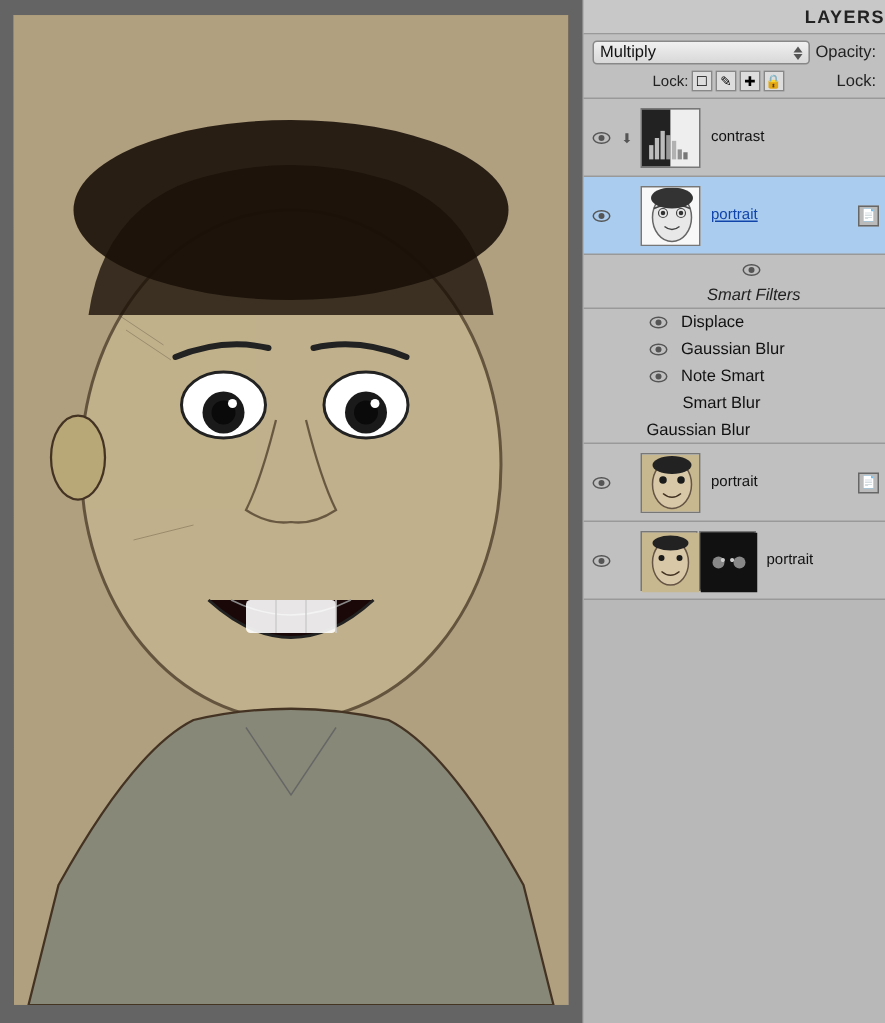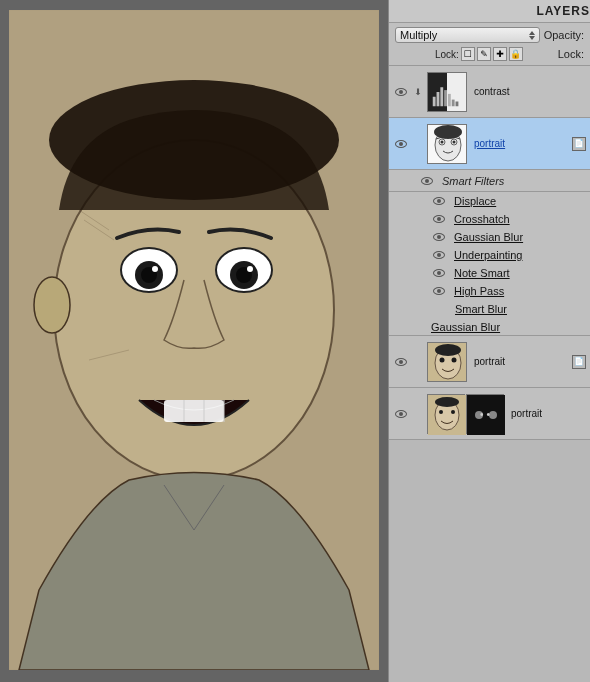--- a/index.html
+++ b/index.html
@@ -193,21 +193,20 @@
 
     .smart-filter-label {
       font-size: 11px;
       color: #222;
       font-style: italic;
     }
 
     .filter-name {
       font-size: 11px;
       color: #111;
-      text-decoration: underline;
     }
 
     .mini-thumb {
       width: 38px;
       height: 40px;
       border: 1px solid #777;
       flex-shrink: 0;
     }
 
     .mini-thumb.face {
@@ -361,68 +360,50 @@
           <path d="M8 14 Q14 11 18 13" stroke="#444" stroke-width="1" fill="none"></path>
           <path d="M22 13 Q26 11 32 14" stroke="#444" stroke-width="1" fill="none"></path>
 
           <ellipse cx="20" cy="7" rx="14" ry="7" fill="#333"></ellipse>
         </svg>
       </div>
       <span class="layer-name link-style">portrait</span>
       <div style="width:14px;height:14px;border:1px solid #666;background:#bbb;display:flex;align-items:center;justify-content:center;font-size:8px;">📄</div>
     </div>
 
-    <div class="layer-row smart-filters-group" style="min-height:22px;">
+    <div class="layer-row smart-filters-group" style="min-height:22px;flex-direction:column;">
       <div class="eye-icon" style="margin-right:4px;">
         <div class="eye-circle"></div>
       </div>
       <span class="smart-filter-label">Smart Filters</span>
     </div>
 
     <div class="layer-row filter-item">
       <div class="eye-icon" style="margin-right:4px;">
         <div class="eye-circle"></div>
       </div>
       <span class="filter-name">Displace</span>
     </div>
 
+
     <div class="layer-row filter-item">
       <div class="eye-icon" style="margin-right:4px;">
         <div class="eye-circle"></div>
       </div>
-      <span class="filter-name">Crosshatch</span>
-    </div>
+      <span class="filter-name">Gaussian Blur</span>
+    </div>
+
 
     <div class="layer-row filter-item">
       <div class="eye-icon" style="margin-right:4px;">
         <div class="eye-circle"></div>
       </div>
-      <span class="filter-name">Gaussian Blur</span>
-    </div>
-
-    <div class="layer-row filter-item">
-      <div class="eye-icon" style="margin-right:4px;">
-        <div class="eye-circle"></div>
-      </div>
-      <span class="filter-name">Underpainting</span>
-    </div>
-
-    <div class="layer-row filter-item">
-      <div class="eye-icon" style="margin-right:4px;">
-        <div class="eye-circle"></div>
-      </div>
       <span class="filter-name">Note Smart</span>
     </div>
 
-    <div class="layer-row filter-item">
-      <div class="eye-icon" style="margin-right:4px;">
-        <div class="eye-circle"></div>
-      </div>
-      <span class="filter-name">High Pass</span>
-    </div>
 
     <div class="layer-row filter-item" style="padding-left:66px;">
       <span class="filter-name">Smart Blur</span>
     </div>
 
     <div class="layer-row filter-item" style="padding-left:42px;border-bottom:1px solid #999;">
       <span class="filter-name">Gaussian Blur</span>
     </div>
 
     <div class="layer-row">

